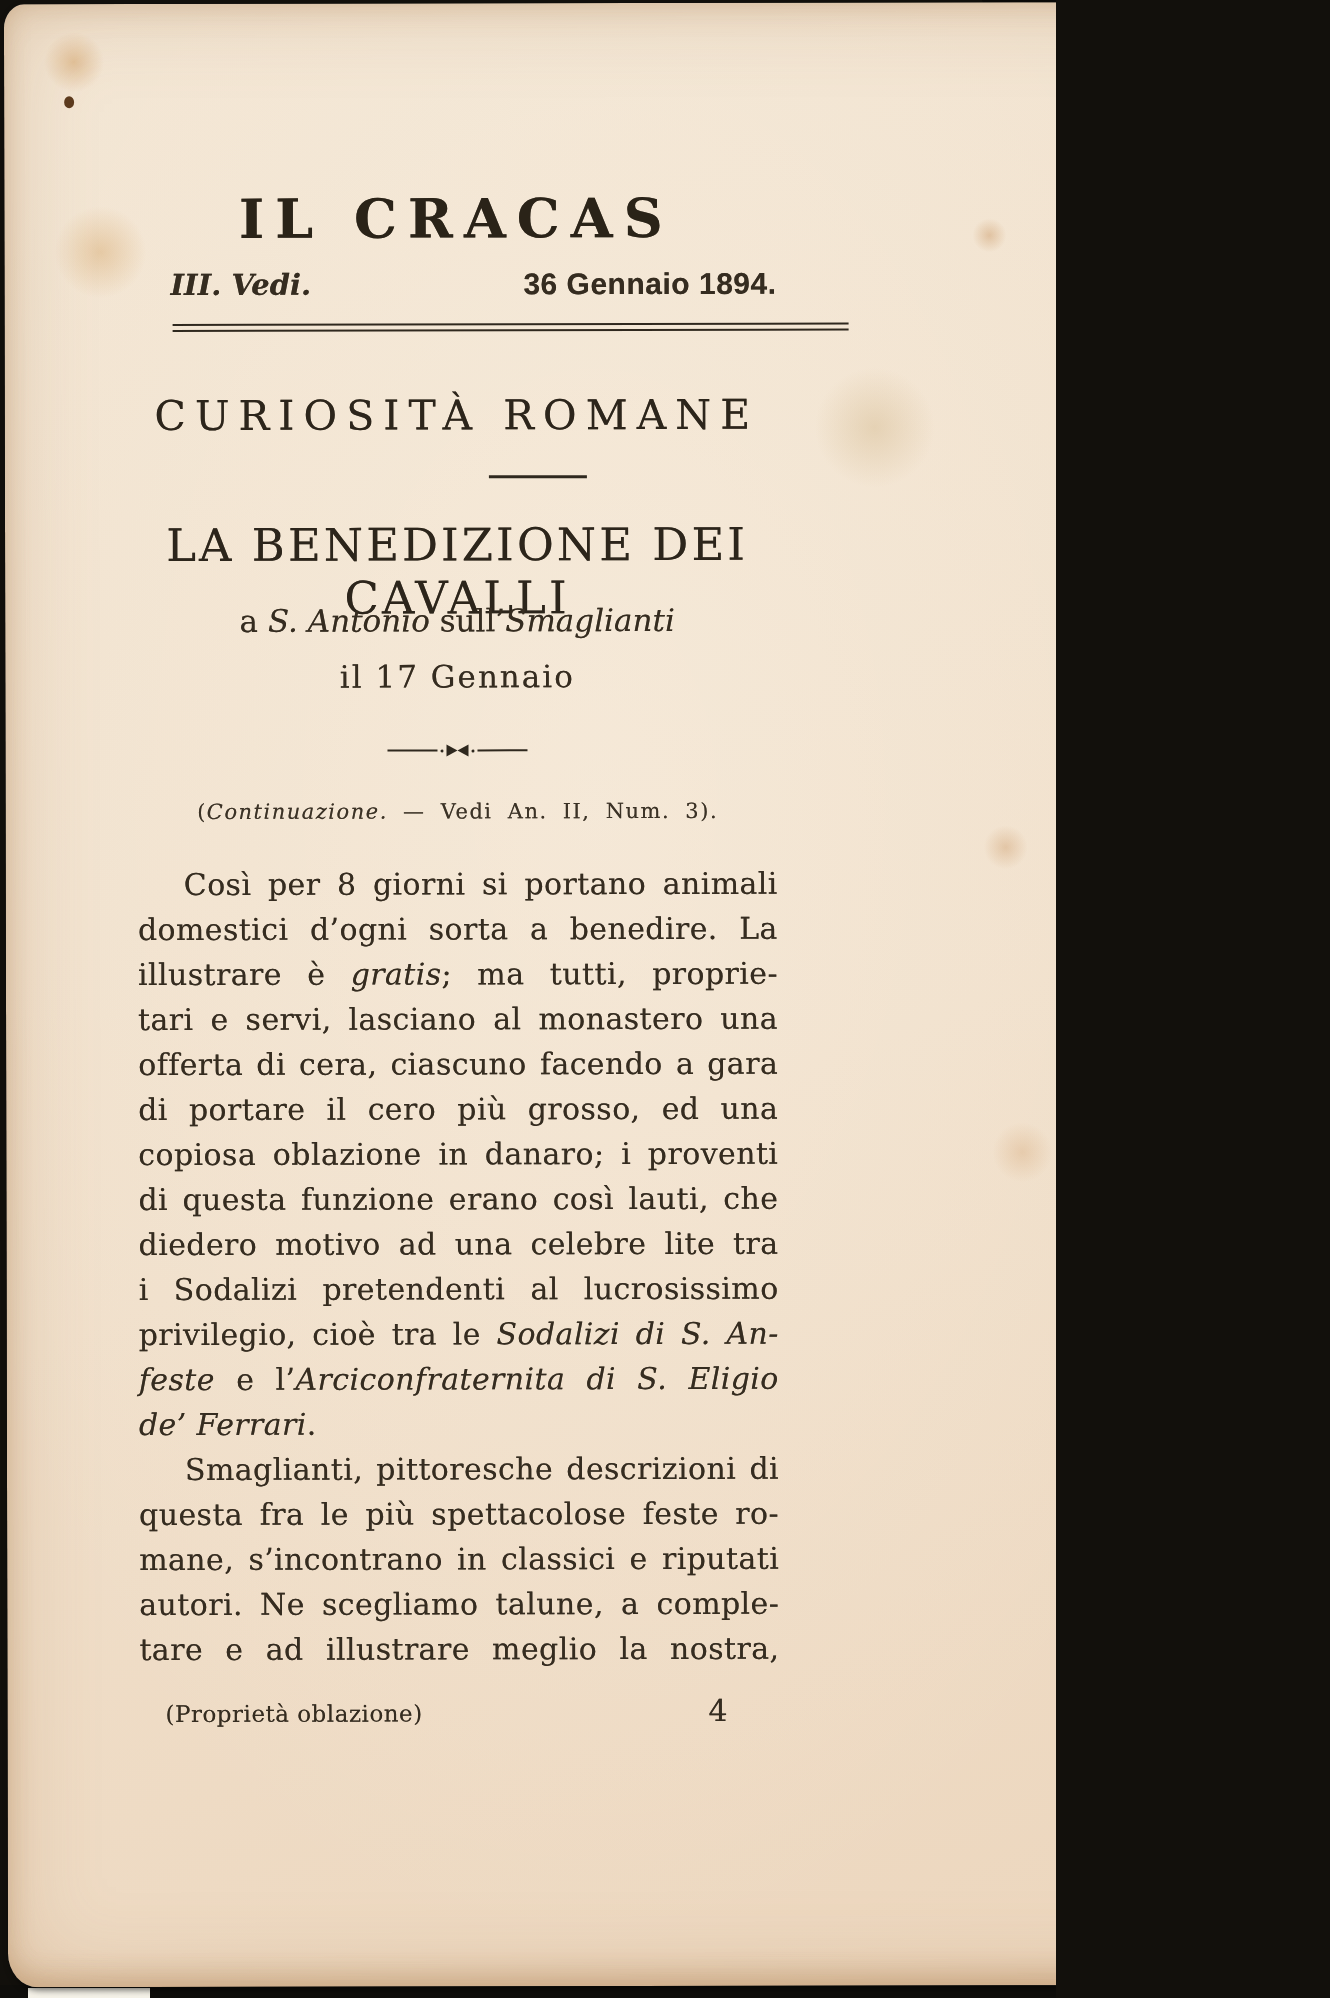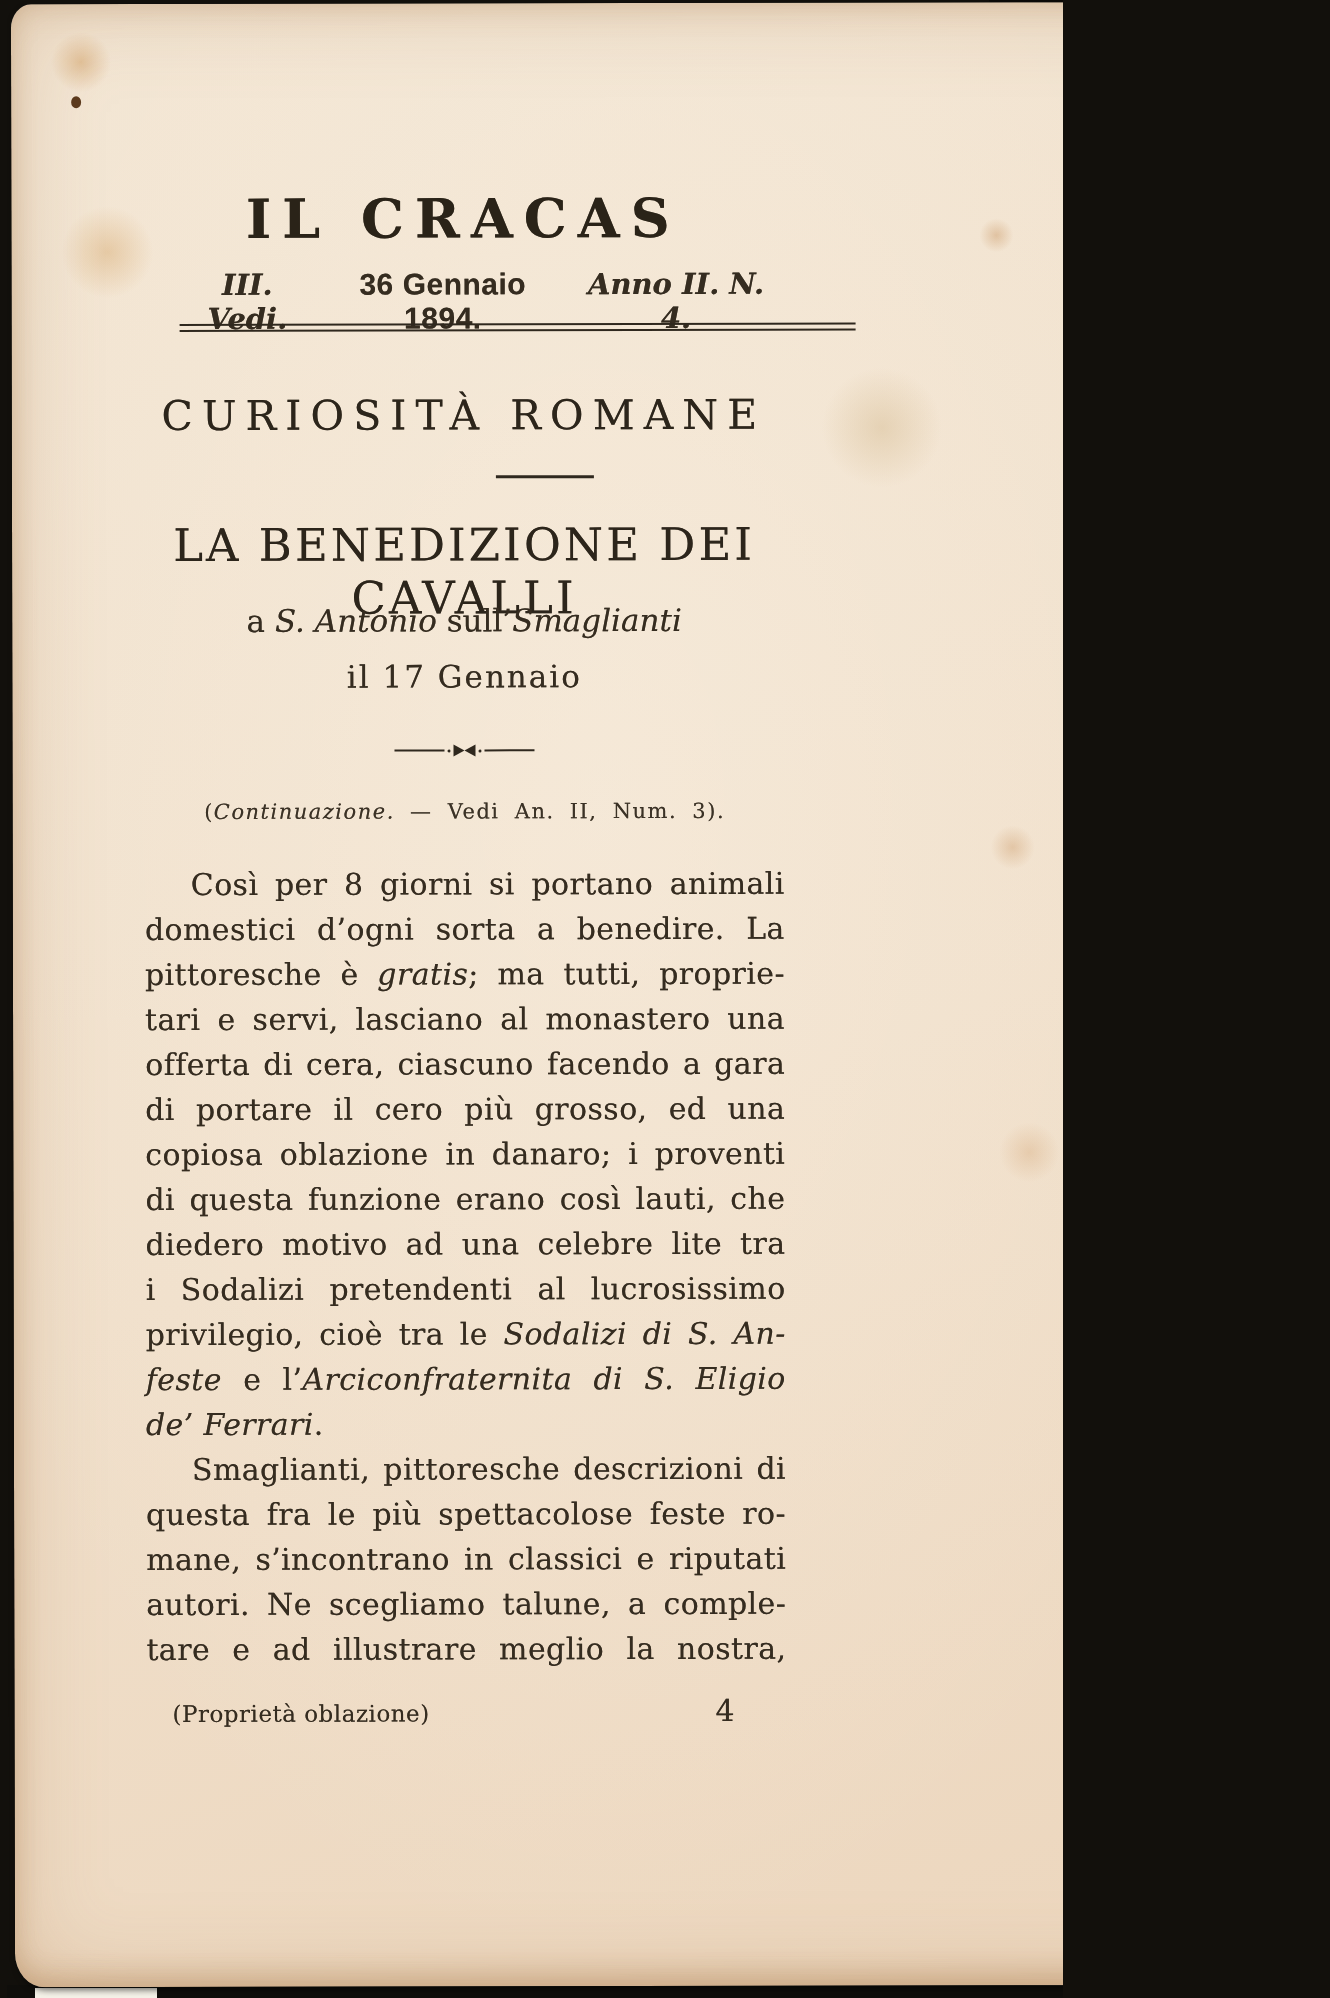--- a/index.html
+++ b/index.html
@@ -1,16 +1,16 @@
 <!DOCTYPE html>
 <html><head>
 <meta charset="utf-8">
 <style>
   html,body{margin:0;padding:0;background:#12100c;}
-  #screen{position:relative;width:1056px;height:1998px;overflow:hidden;background:#12100c;font-family:"DejaVu Serif",serif;margin-left:7px;}
+  #screen{position:relative;width:1056px;height:1998px;overflow:hidden;background:#12100c;font-family:"DejaVu Serif",serif;}
 
   
   #adjacent-edge{position:absolute;top:0;right:0;width:34px;height:100%;background:#f7f4eb;}
   .hw-mark{position:absolute;}
   #hw-blob{top:70px;right:-6px;width:30px;height:82px;background:radial-gradient(ellipse at 60% 35%,#431c52 0 55%,#7c3f90 75%,#a86bb4 100%);border-radius:60% 20% 30% 70%/50% 30% 60% 50%;}
   #hw-dash1{top:198px;right:-4px;width:26px;height:13px;background:#c678ad;border-radius:8px;transform:rotate(-10deg);opacity:.85;}
   #hw-dash2{top:238px;right:-6px;width:26px;height:15px;background:#cf86b5;border-radius:50%;opacity:.8;}
   #hw-blob2{top:306px;right:-8px;width:30px;height:44px;background:#c678ad;border-radius:50% 30% 40% 60%;opacity:.75;}
   #corner-dark{position:absolute;top:0;right:0;width:74px;height:18px;background:#0b0a08;clip-path:polygon(0 0,100% 0,100% 55%,8% 100%);}
 
@@ -92,21 +92,20 @@
     <div id="crease-right"></div>
     <div id="crease-top"></div>
 
     <div id="content">
 
       <div id="masthead" class="block">IL CRACAS</div>
 
       <div id="dateline" class="block">
         <span class="dl-series">III. Vedi.</span>
         <span class="dl-date">36 Gennaio 1894.</span>
-        <span class="dl-issue">Anno II. N. 4.</span>
       </div>
 
       <div id="top-rule" class="block"></div>
 
       <div id="section-title" class="block">CURIOSITÀ ROMANE</div>
       <div id="section-rule" class="block"></div>
 
       <div id="article-title" class="block">LA BENEDIZIONE DEI CAVALLI</div>
       <div id="subtitle" class="block"><span>a </span><span class="it">S. Antonio</span><span> sull’</span><span class="it">Smaglianti</span></div>
       <div id="subtitle2" class="block">il 17 Gennaio</div>
@@ -118,21 +117,21 @@
         <span class="tri-l"></span>
         <span class="orn-dot"></span>
         <span class="orn-line"></span>
       </div>
 
       <div id="continuation" class="block"><span>(</span><span class="it">Continuazione.</span><span> — Vedi An. II, Num. 3).</span></div>
 
       <div id="body">
           <div class="bline indent"><span>Così per 8 giorni si portano animali</span></div>
           <div class="bline"><span>domestici d’ogni sorta a benedire. La</span></div>
-          <div class="bline"><span>pittoresche è </span><span class="it">gratis</span><span>; ma tutti, proprie-</span></div>
+          <div class="bline"><span>illustrare è </span><span class="it">gratis</span><span>; ma tutti, proprie-</span></div>
           <div class="bline"><span>tari e servi, lasciano al monastero una</span></div>
           <div class="bline"><span>offerta di cera, ciascuno facendo a gara</span></div>
           <div class="bline"><span>di portare il cero più grosso, ed una</span></div>
           <div class="bline"><span>copiosa oblazione in danaro; i proventi</span></div>
           <div class="bline"><span>di questa funzione erano così lauti, che</span></div>
           <div class="bline"><span>diedero motivo ad una celebre lite tra</span></div>
           <div class="bline"><span>i Sodalizi pretendenti al lucrosissimo</span></div>
           <div class="bline"><span>privilegio, cioè tra le </span><span class="it">Sodalizi di S. An-</span></div>
           <div class="bline"><span class="it">feste</span><span> e l’</span><span class="it">Arciconfraternita di S. Eligio</span></div>
           <div class="bline last"><span class="it">de’ Ferrari</span><span>.</span></div>

